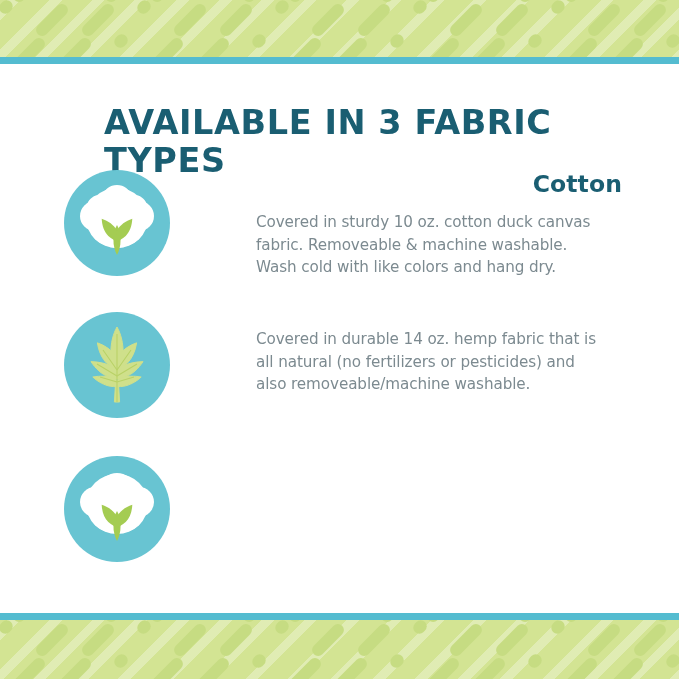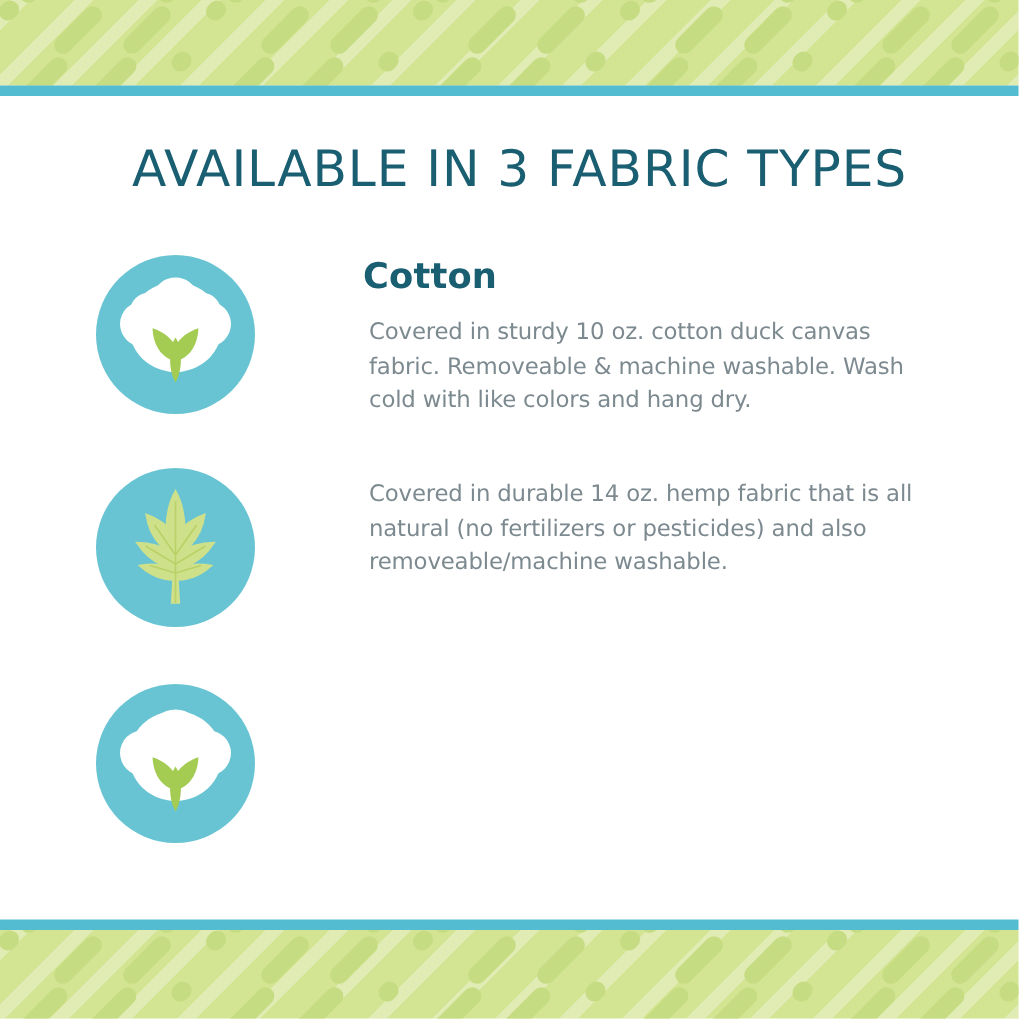--- a/index.html
+++ b/index.html
@@ -64,24 +64,24 @@
   }
   .rule-top    { top: 57px; }
   .rule-bottom { top: 613px; }
 
   
   .title {
     position: absolute;
     left: 88px;
     top: 88px;
     width: 540px;
-    margin: 0;
+    margin: 16px;
     font-size: 33.5px;
-    line-height: 50px;
-    font-weight: normal;
+    line-height: 38px;
+    font-weight: bold;
     letter-spacing: 0.6px;
     color: #1a5e72;
     font-family: "DejaVu Sans", sans-serif;
   }
 
   
   .features {
     position: absolute;
     left: 0;
     top: 168px;
@@ -113,23 +113,24 @@
     box-sizing: border-box;
   }
   .feature-title {
     margin: 0 0 13px 0;
     font-size: 23.5px;
     line-height: 25px;
     font-weight: bold;
     color: #1a5e72;
     letter-spacing: 0.1px;
     font-family: "DejaVu Sans", sans-serif;
+    text-align: right;
   }
   .feature-desc {
-    margin: 4px;
+    margin: 14px;
     font-size: 15.2px;
     line-height: 22.5px;
     color: #7c8a90;
     font-family: "DejaVu Sans", sans-serif;
     letter-spacing: -0.1px;
   }
 </style>
 </head>
 <body>
 

